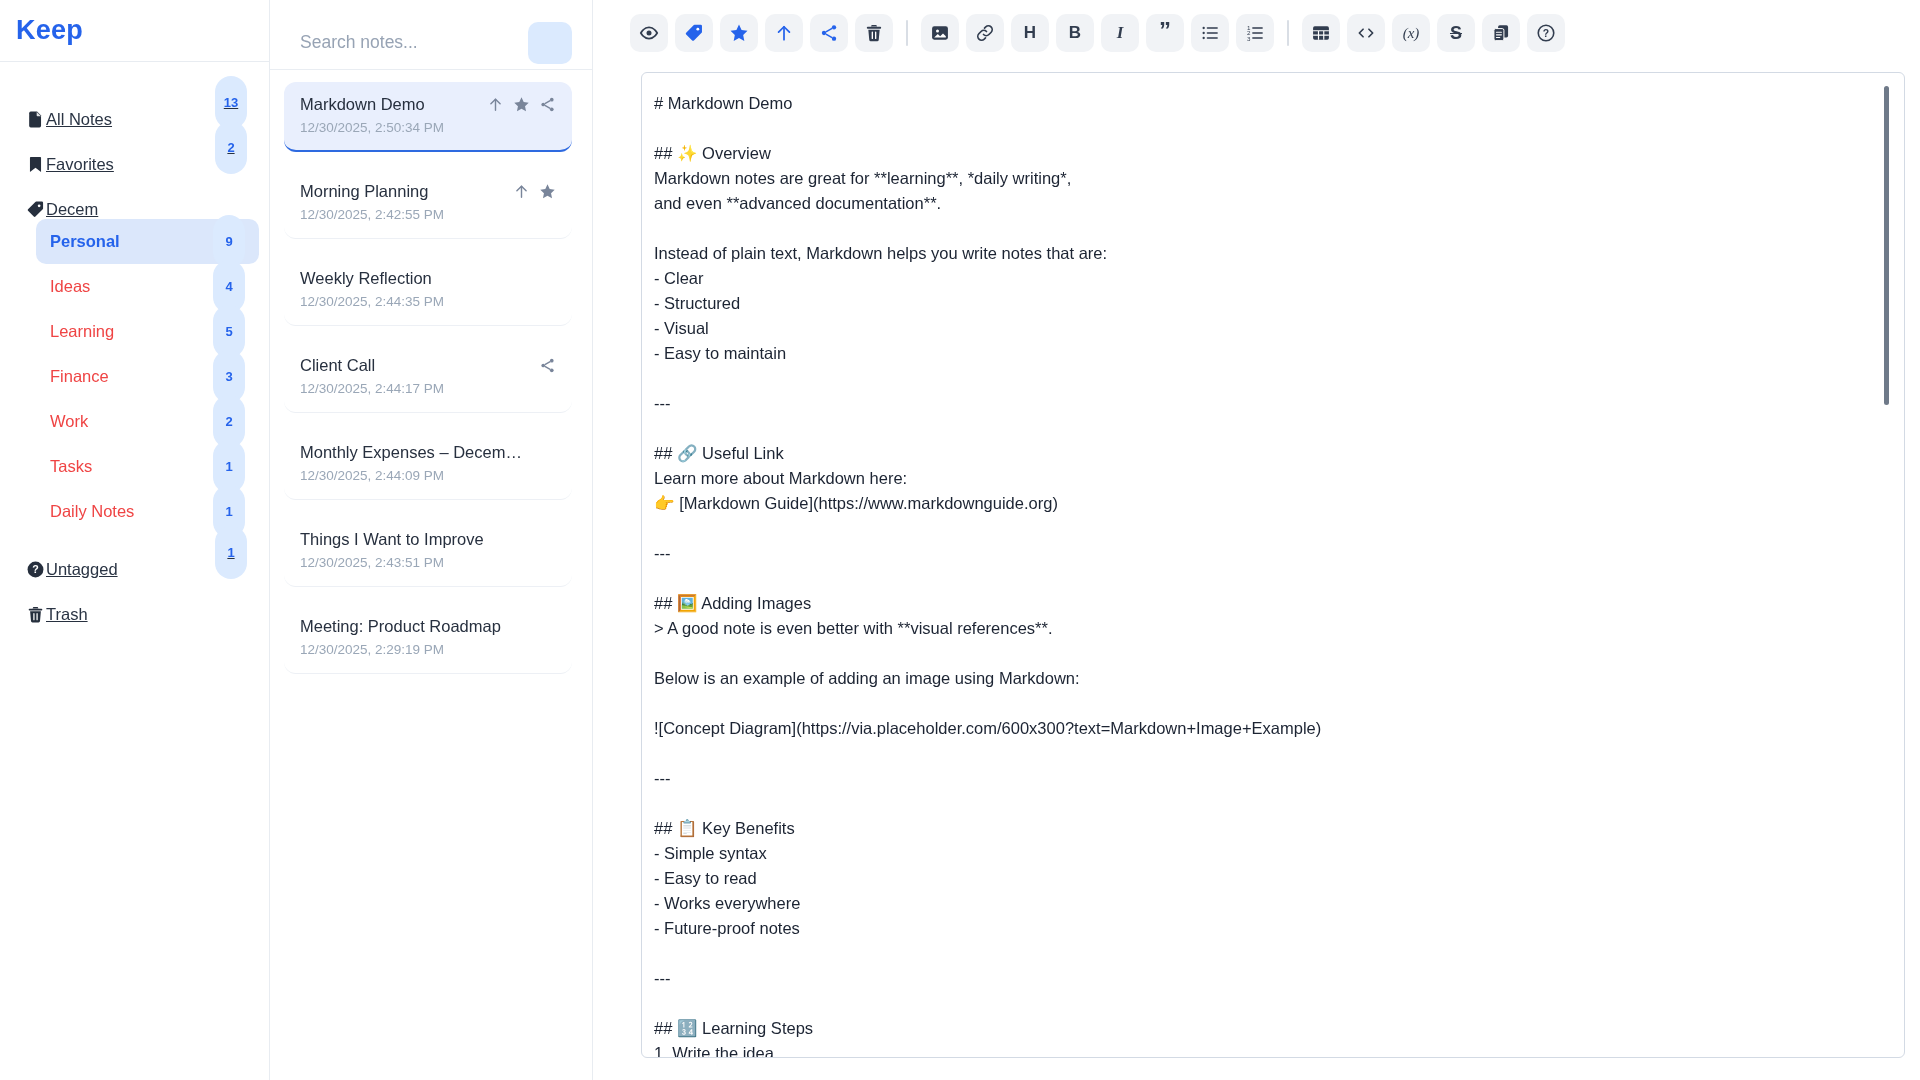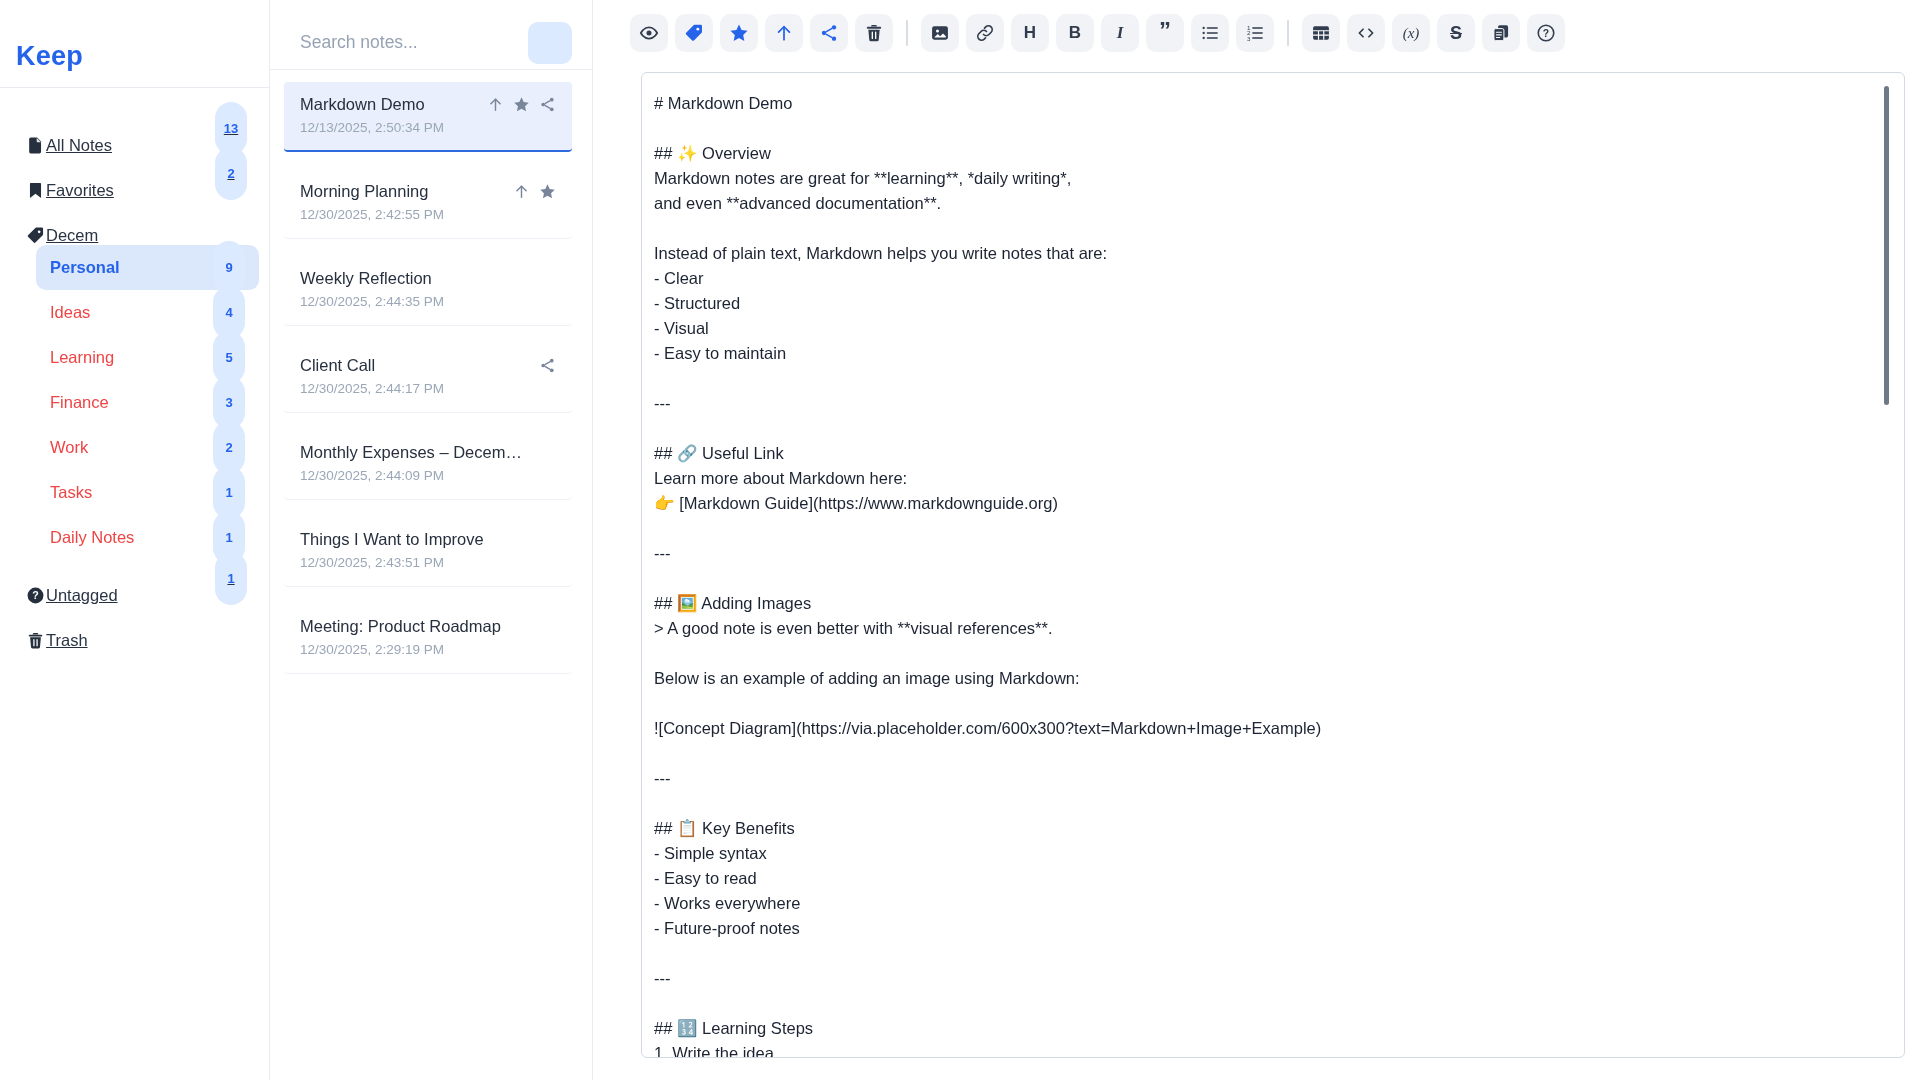--- a/index.html
+++ b/index.html
@@ -8,21 +8,21 @@
     font-family: "Liberation Sans", sans-serif;
     background: #ffffff;
     color: #27303f;
   }
   .app { display: flex; height: 100%; }
 
   
   .sidebar { width: 270px; flex: none; background: #fff; border-right: 1px solid #e8ecf1; }
   .sidebar-header {
     height: 62px; display: flex; align-items: center; justify-content: space-between;
-    padding: 0 20px 0 16px; border-bottom: 1px solid #e8ecf1; margin-top: 26px;
+    padding: 0 20px 0 16px; border-bottom: 1px solid #e8ecf1;
   }
   .logo { font-size: 27px; font-weight: 700; color: #2563eb; letter-spacing: .2px; }
   .collapse-btn { background: none; border: none; cursor: pointer; color: #2b3648; width: 28px; height: 28px; padding: 0; }
   .collapse-btn .ic { width: 24px; height: 24px; }
   .sidebar nav { padding-top: 22px; }
   .srow { display: flex; align-items: flex-end; height: 45px; padding: 0 22px 0 26px; gap: 1px; cursor: pointer; text-decoration: underline; }
   .srow .ic { width: 19px; height: 19px; color: #262f3d; flex: none; }
   .slabel { flex: 1; font-size: 16.5px; color: #2a3444; white-space: nowrap; }
   .badge {
     background: #dbeafe; color: #2563eb; font-size: 13px; font-weight: 600;
@@ -34,21 +34,21 @@
   .tagrow.sel .slabel { color: #2563eb; font-weight: 700; }
 
   
   .notes-panel { width: 323px; flex: none; border-right: 1px solid #e8ecf1; display: flex; flex-direction: column; background: #fff; }
   .search-row { height: 70px; flex: none; display: flex; align-items: center; gap: 12px; padding: 16px 20px 0 30px; border-bottom: 1px solid #e9edf2; }
   .search-input { flex: 1; min-width: 0; border: none; outline: none; font-size: 17.5px; color: #2a3444; font-family: inherit; }
   .search-input::placeholder { color: #97a3b4; }
   .add-btn { width: 44px; height: 42px; flex: none; border: none; border-radius: 10px; background: #dbeafe; color: #2f6be4; display: flex; align-items: center; justify-content: center; cursor: pointer; }
   .add-btn .ic { width: 22px; height: 22px; }
   .notes-list { flex: 1; overflow: hidden; padding: 12px 20px 0 14px; }
-  .card { background: #fff; border-radius: 4px; padding: 13px 16px 4px; height: 70px; margin-bottom: 17px; border-bottom: 1px solid #edf0f5; cursor: pointer; }
+  .card { background: #fff; border-radius: 12px; padding: 13px 16px 4px; height: 70px; margin-bottom: 17px; border-bottom: 1px solid #edf0f5; cursor: pointer; }
   .card.sel { background: #e9effd; border-bottom: 2px solid #2e6ae0; }
   .card-top { display: flex; align-items: center; gap: 9px; }
   .ntitle { flex: 1; min-width: 0; font-size: 16.5px; font-weight: 500; color: #27303f; white-space: nowrap; overflow: hidden; text-overflow: ellipsis; }
   .nicons { display: flex; align-items: center; gap: 9px; color: #79859a; flex: none; }
   .nicons .ic { width: 17px; height: 17px; }
   .ndate { font-size: 13.5px; color: #9aa7b7; margin-top: 6px; }
 
   
   .editor-area { flex: 1; position: relative; background: #fff; }
   .toolbar { display: flex; align-items: center; gap: 7px; padding: 14px 0 0 37px; }
@@ -176,21 +176,21 @@
                   <path d="M12 1.8l3.1 6.7 7.1.9-5.2 5 1.4 7.2L12 18l-6.4 3.6 1.4-7.2-5.2-5 7.1-.9z"></path>
                 </svg></span>
               <span class="ic"><svg viewBox="0 0 24 24" fill="currentColor">
                   <circle cx="18" cy="5.2" r="2.6"></circle>
                   <circle cx="6" cy="12" r="2.6"></circle>
                   <circle cx="18" cy="18.8" r="2.6"></circle>
                   <path d="M8.3 10.7l7.4-4.2M8.3 13.3l7.4 4.2" stroke="currentColor" stroke-width="1.9" fill="none"></path>
                 </svg></span>
             </span>
           </div>
-          <div class="ndate">12/13/2025, 2:50:34 PM</div>
+          <div class="ndate">12/30/2025, 2:50:34 PM</div>
         </div>
         <div class="card">
           <div class="card-top">
             <span class="ntitle">Morning Planning</span>
             <span class="nicons">
               <span class="ic"><svg viewBox="0 0 24 24" fill="none" stroke="currentColor" stroke-width="2" stroke-linecap="round" stroke-linejoin="round">
                   <path d="M12 20V4.5"></path>
                   <path d="M5.5 11L12 4.5 18.5 11"></path>
                 </svg></span>
               <span class="ic"><svg viewBox="0 0 24 24" fill="currentColor">

